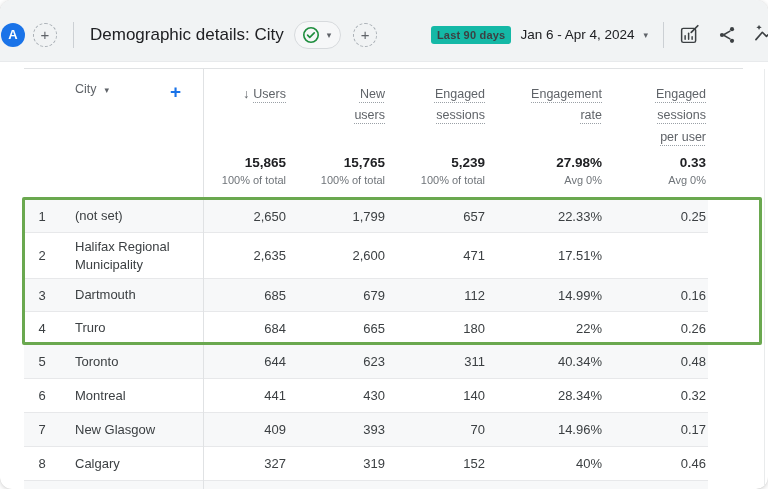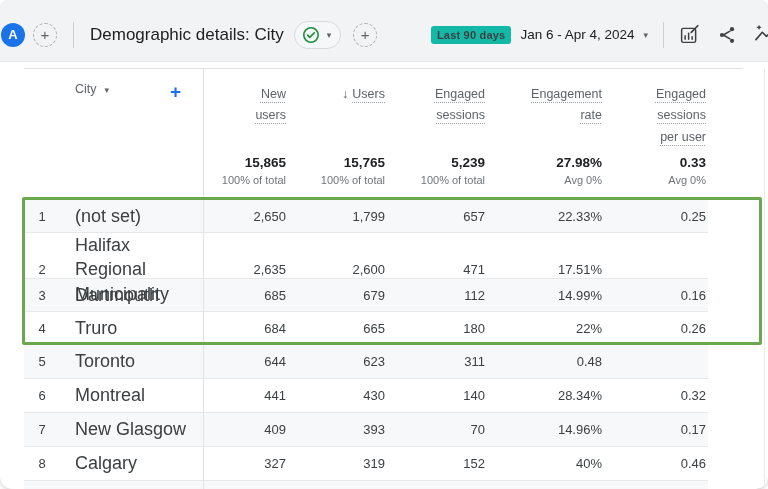--- a/index.html
+++ b/index.html
@@ -65,21 +65,21 @@
   .add-metric{ margin-left:auto; margin-right:22px; color:#1a73e8; font-size:19px; font-weight:bold; line-height:1; cursor:pointer; }
   .tot-row{ height:60px; }
   .tcell{ text-align:right; padding:16px 2px 0 0; }
   .tot-val{ font-size:13.5px; font-weight:bold; color:#202124; }
   .tot-sub{ font-size:11px; color:#6f7479; margin-top:4px; }
   .trow{ height:33px; border-top:1px solid #e7e8ea; align-items:center; }
   .trow:nth-child(odd){ background:#f7f8f9; }
   .trow:nth-child(2){ height:46px; }
   .trow:nth-child(n+5){ height:34px; }
   .num-cell{ font-size:13px; color:#3c4043; text-align:center; }
-  .city-cell{ font-size:18px; font-weight:500; color:#3c4043; padding:0 10px 0 15px; line-height:1.35; }
+  .city-cell{ font-size:13px; font-weight:500; color:#3c4043; padding:0 10px 0 15px; line-height:1.35; }
   .val-cell{ font-size:13px; color:#3c4043; text-align:right; padding-right:2px; }
   .partial-row{ height:9px; border-top:1px solid #e7e8ea; background:#f7f8f9; }
   .highlight-rect{
     position:absolute; left:22px; top:197px; width:740px; height:148px;
     border:3px solid #6aa84f; border-radius:2px; z-index:5; pointer-events:none;
   }
 </style>
 </head>
 <body>
 
@@ -143,24 +143,24 @@
   <div class="tbl">
 
     <div class="grid-row hdr-row">
       <div></div>
       <div class="dim-hcell">
         <span class="dim-label">City</span>
         <span class="caret dim-caret">▾</span>
         <span class="add-metric">+</span>
       </div>
 
+        <div class="hcell"><span class="sort-arrow">↓</span><span class="hlabel">Users</span></div>
+
         <div class="hcell"><span class="sort-arrow"></span><span class="hlabel">New
 users</span></div>
-
-        <div class="hcell"><span class="sort-arrow">↓</span><span class="hlabel">Users</span></div>
 
         <div class="hcell"><span class="sort-arrow"></span><span class="hlabel">Engaged
 sessions</span></div>
 
         <div class="hcell"><span class="sort-arrow"></span><span class="hlabel">Engagement
 rate</span></div>
 
         <div class="hcell"><span class="sort-arrow"></span><span class="hlabel">Engaged
 sessions
 per user</span></div>
@@ -238,20 +238,21 @@
           <div class="val-cell">22%</div>
           <div class="val-cell">0.26</div>
         </div>
 
         <div class="grid-row trow">
           <div class="num-cell">5</div>
           <div class="city-cell">Toronto</div>
           <div class="val-cell">644</div>
           <div class="val-cell">623</div>
           <div class="val-cell">311</div>
+          <div class="val-cell">40.34%</div>
           <div class="val-cell">0.48</div>
         </div>
 
         <div class="grid-row trow">
           <div class="num-cell">6</div>
           <div class="city-cell">Montreal</div>
           <div class="val-cell">441</div>
           <div class="val-cell">430</div>
           <div class="val-cell">140</div>
           <div class="val-cell">28.34%</div>

